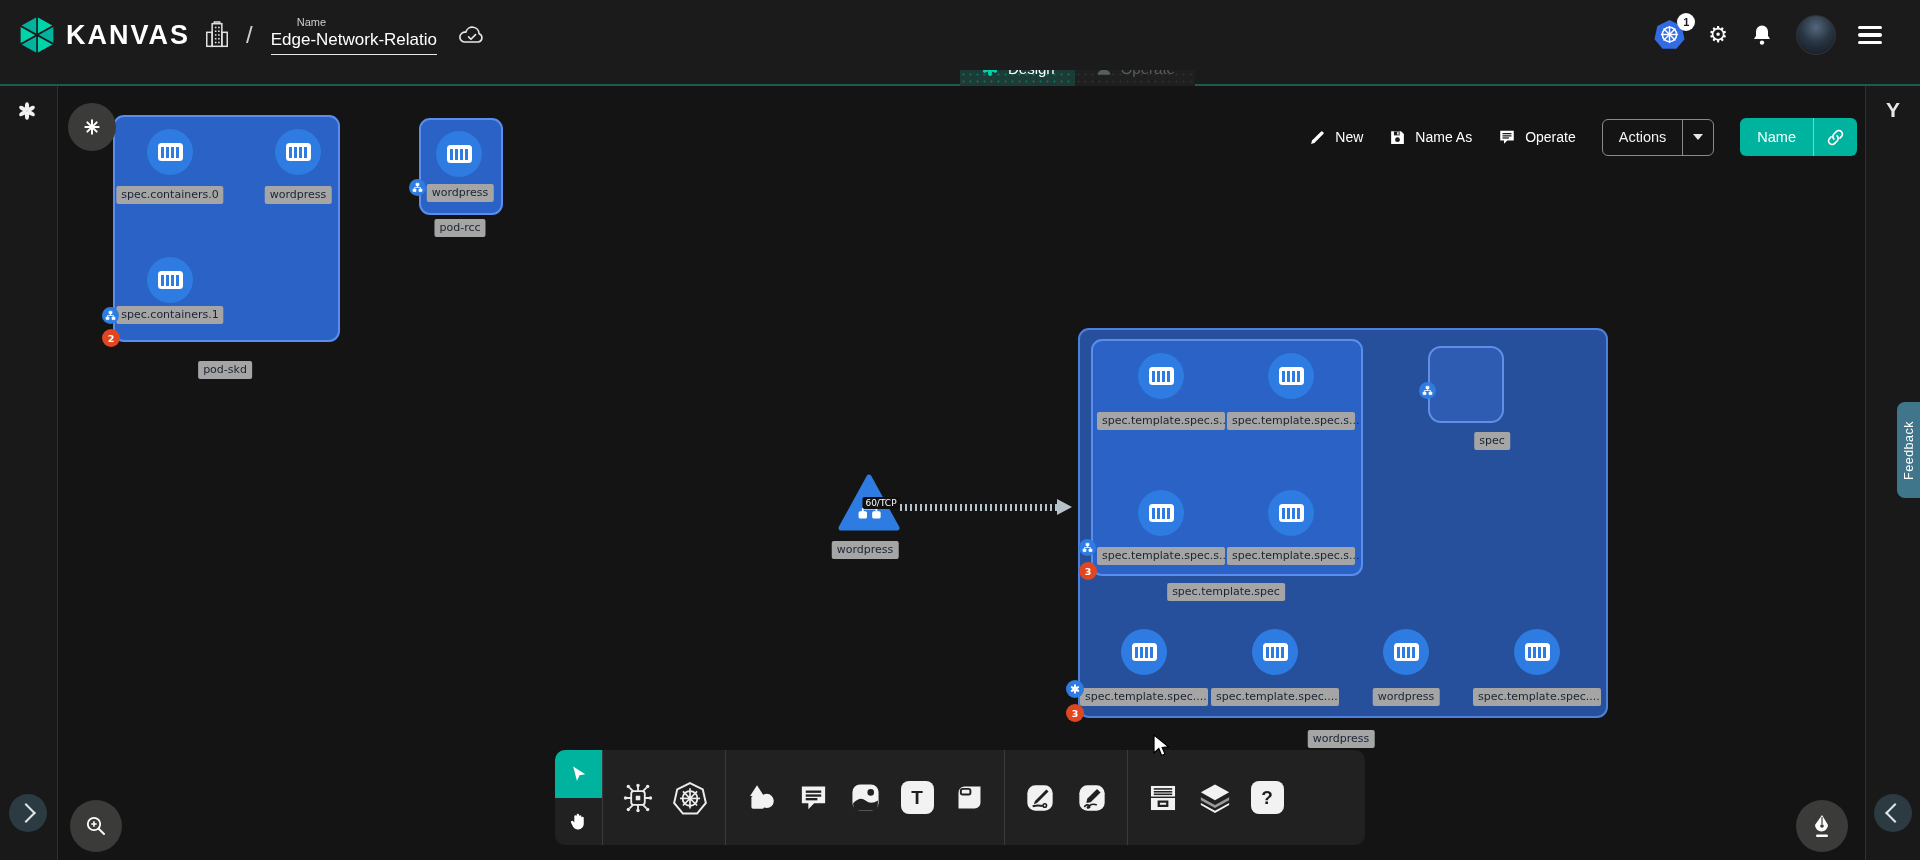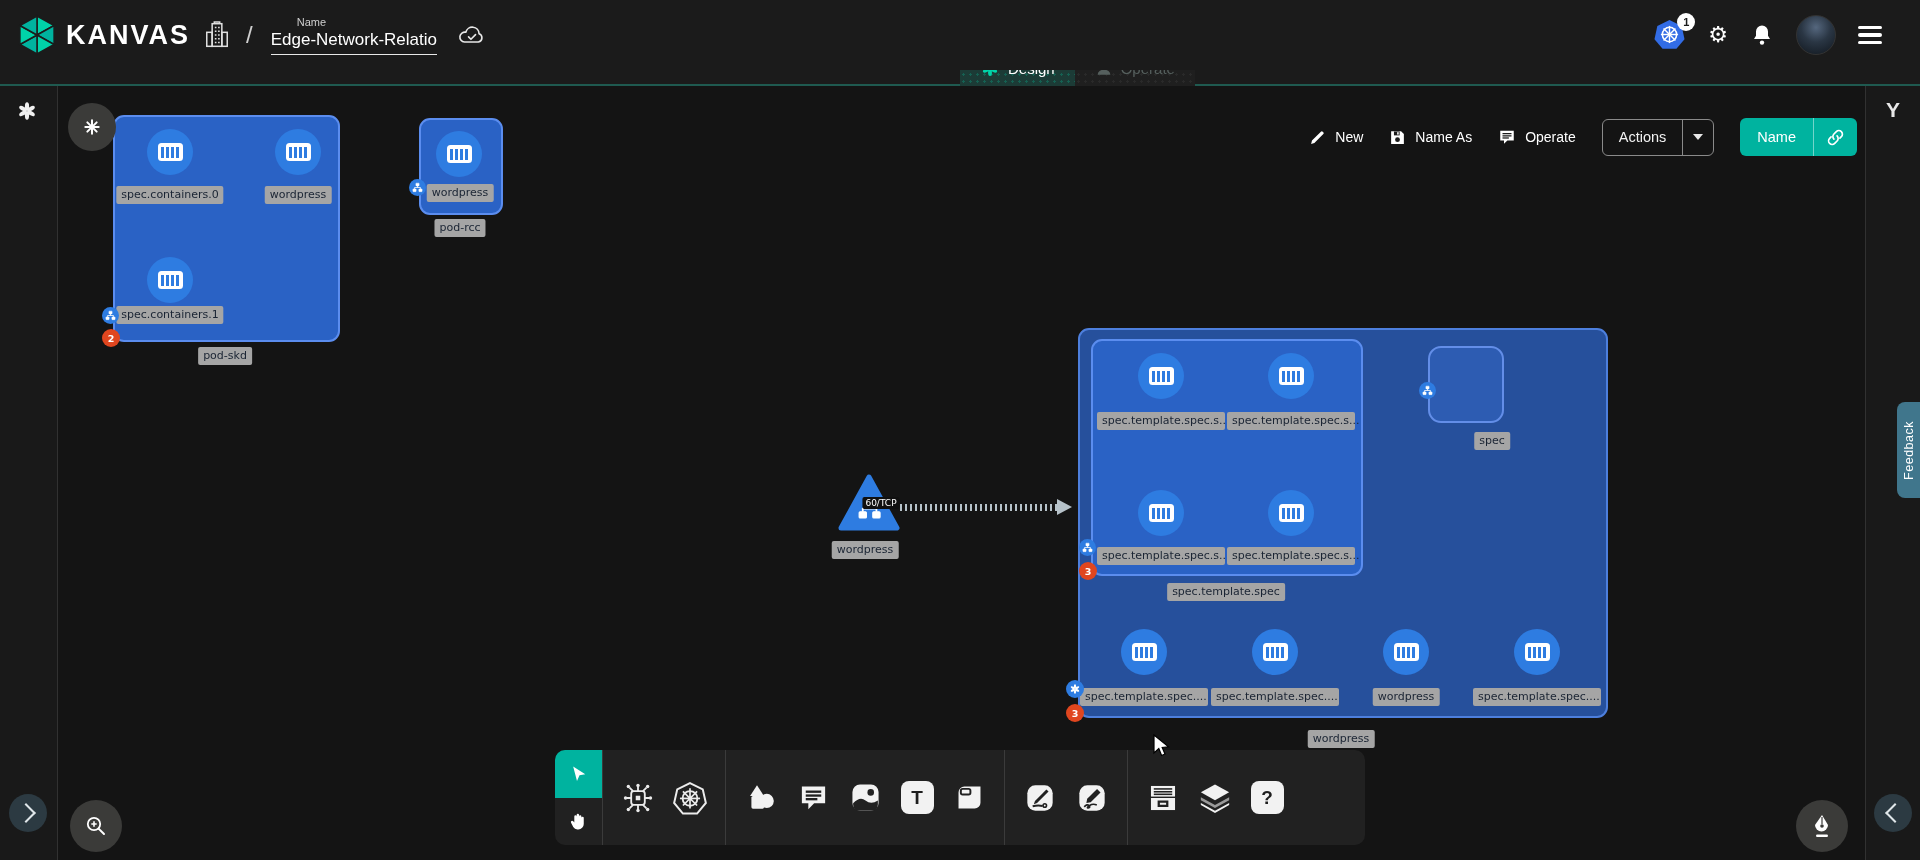--- a/index.html
+++ b/index.html
@@ -308,21 +308,21 @@
           <i></i>
         </div>
       </div>
     <div class="chip" style="left:170px;top:220px">spec.containers.1</div>
     <div class="badge blue" style="left:102px;top:221px;width:17px;height:17px">
       <svg width="11" height="11" viewBox="0 0 24 24">
           <use href="#sitemap" fill="#fff" stroke="#fff"></use>
         </svg>
     </div>
     <div class="badge red" style="left:102px;top:243px;width:18px;height:18px">2</div>
-    <div class="chip" style="left:225px;top:261px">pod-skd</div>
+    <div class="chip" style="left:225px;top:275px">pod-skd</div>
 
     <div class="circlebtn" style="left:68px;top:17px;width:48px;height:48px;background:#3b3b39;z-index:6">
       <svg width="20" height="20" viewBox="0 0 24 24">
         <g stroke="#fff" stroke-width="2.4" stroke-linecap="round">
           <line x1="12" y1="4" x2="12" y2="20"></line>
             <line x1="4" y1="12" x2="20" y2="12"></line>
           <line x1="6.4" y1="6.4" x2="17.6" y2="17.6"></line>
             <line x1="17.6" y1="6.4" x2="6.4" y2="17.6"></line>
         </g>
       </svg>

